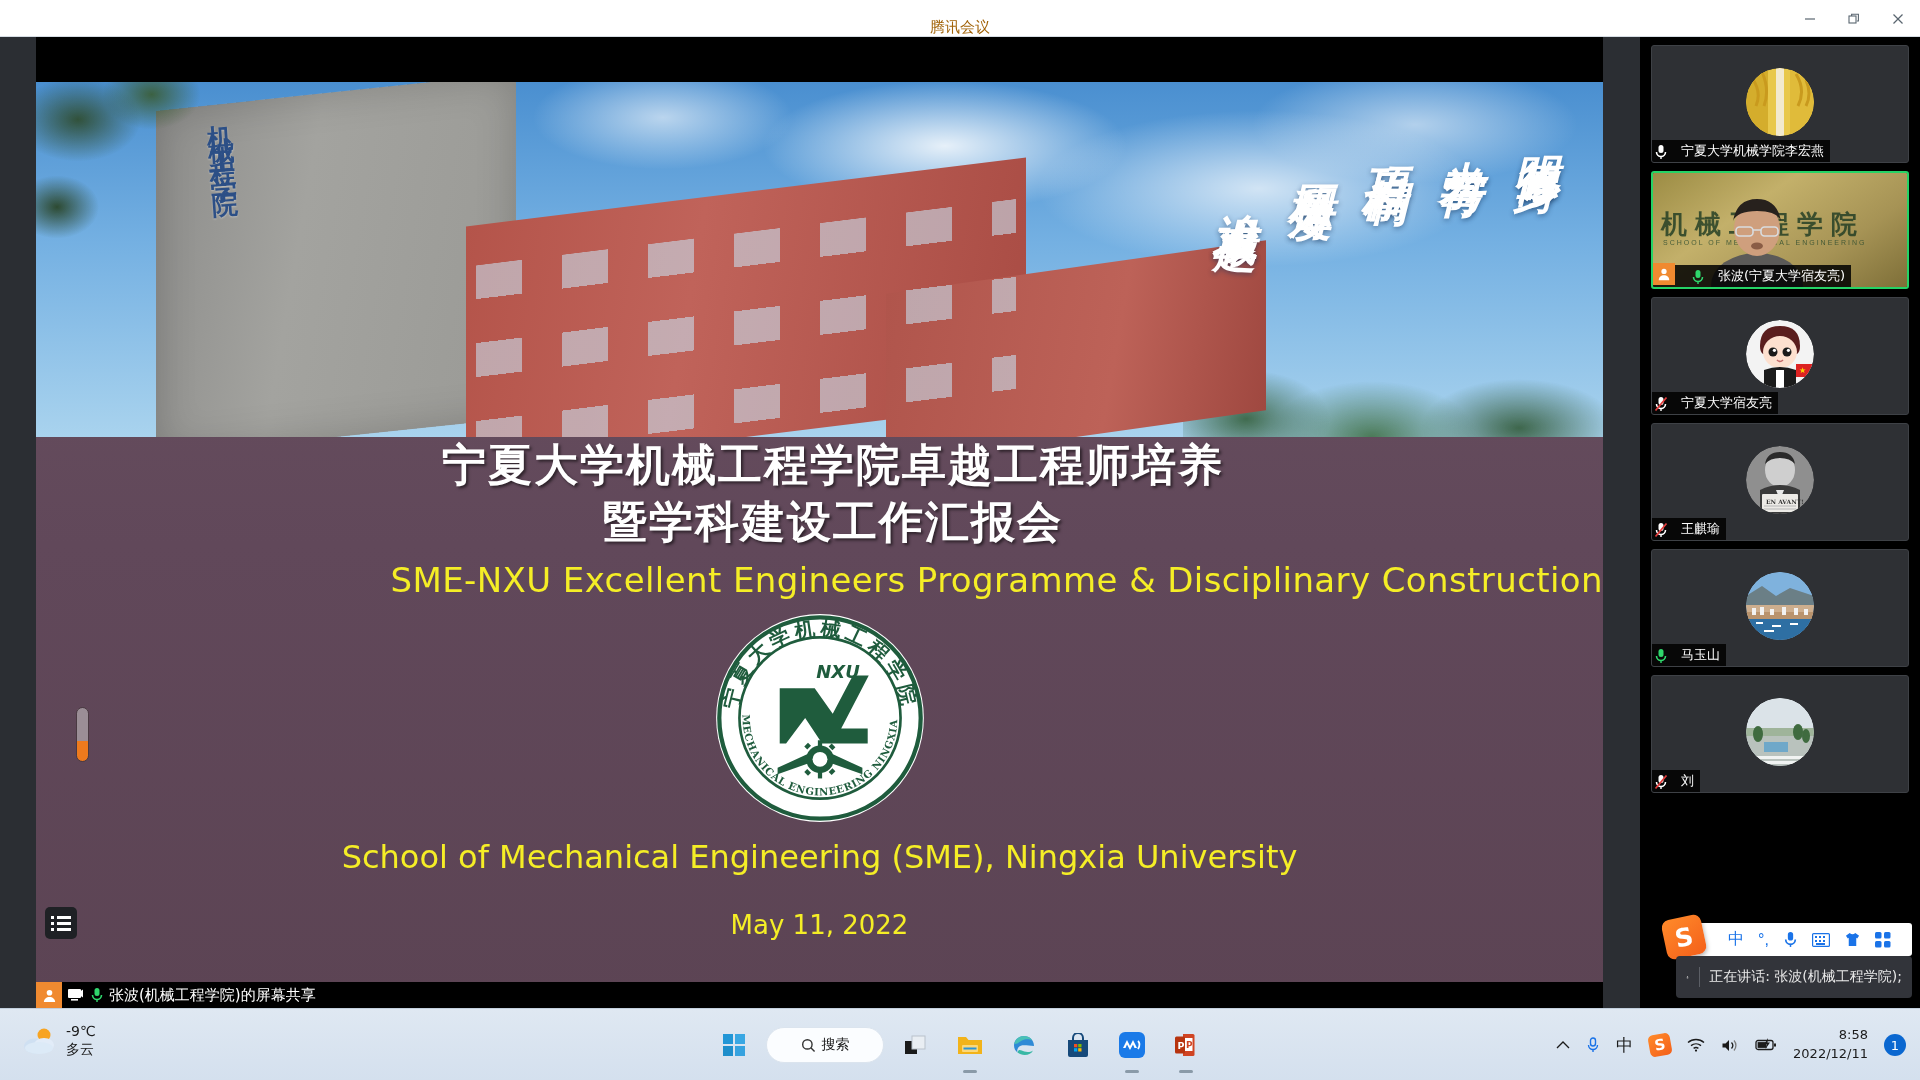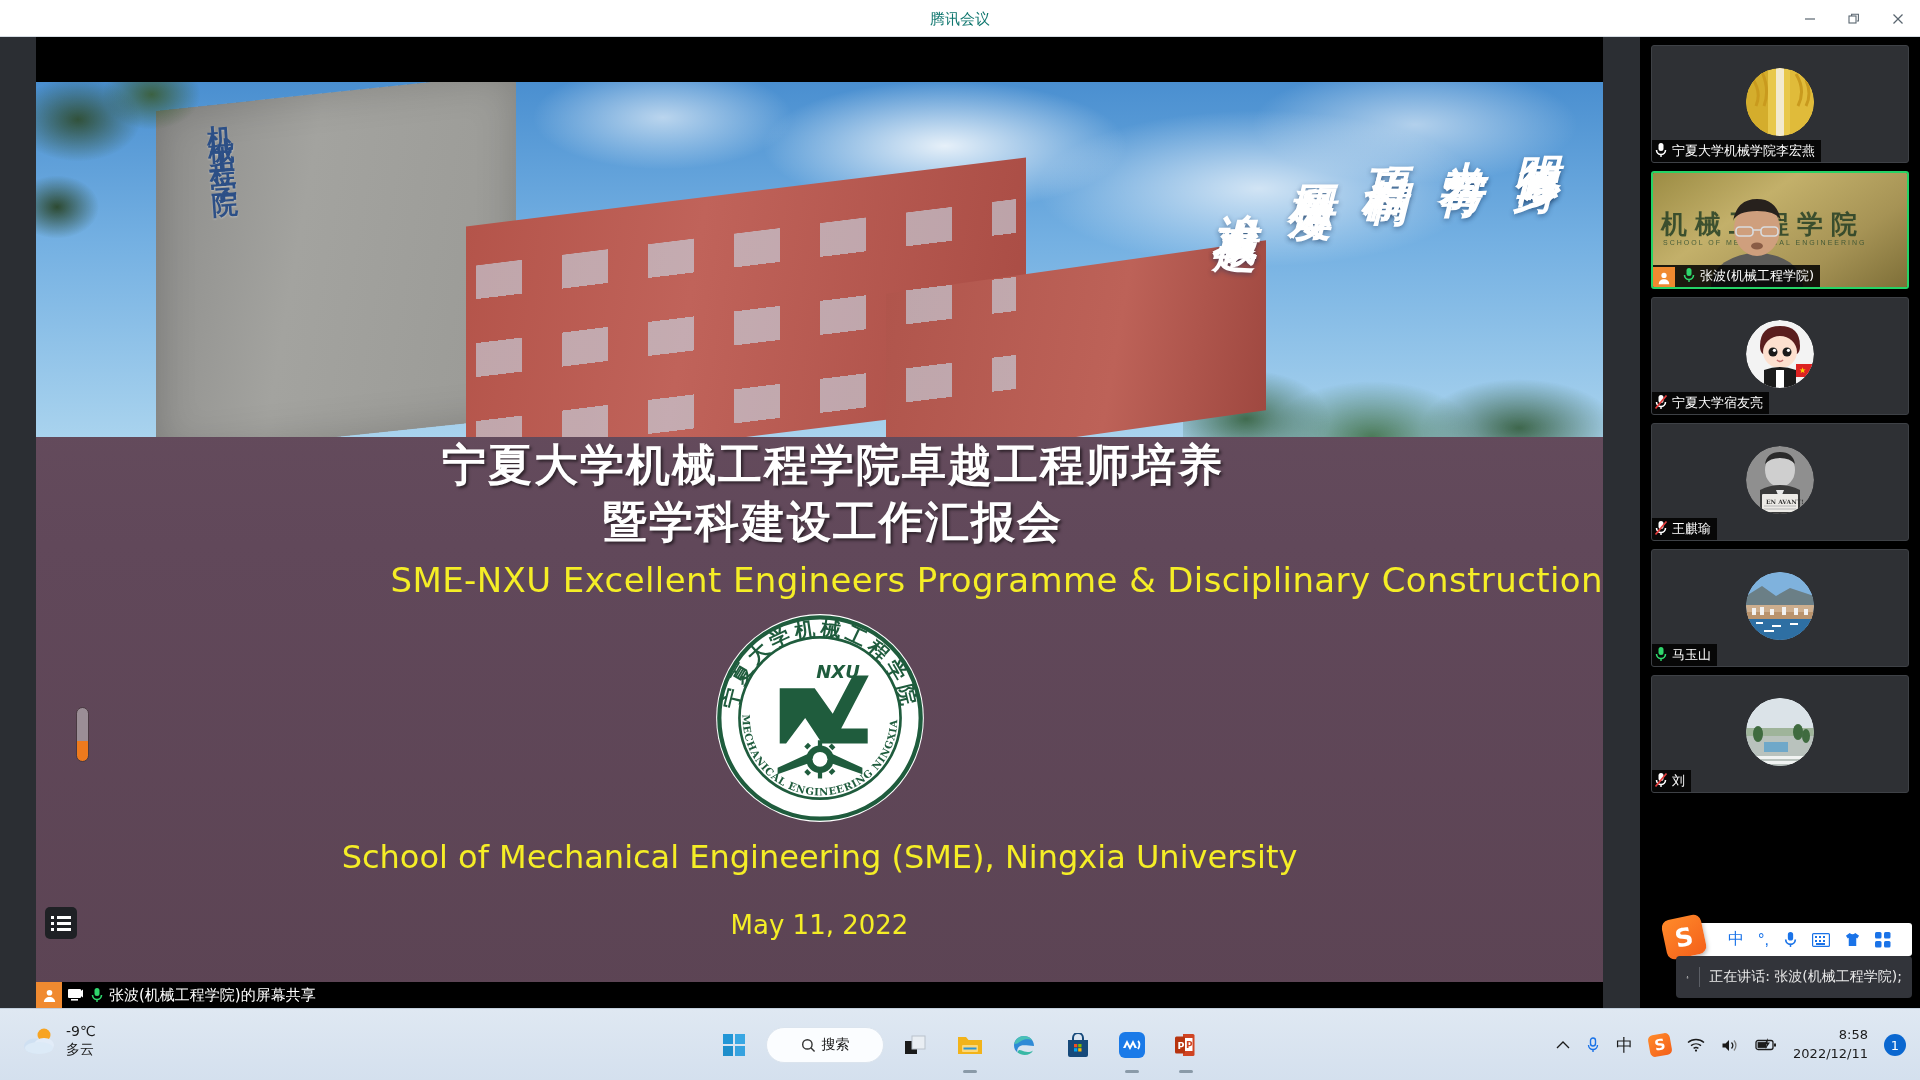--- a/index.html
+++ b/index.html
@@ -17,24 +17,24 @@
 
   
   .titlebar {
     position: absolute; left: 0; top: 0;
     width: 1920px; height: 37px;
     background: #ffffff;
     border-bottom: 1px solid #d6dde4;
     display: flex; align-items: center;
   }
   .titlebar-title {
-    position: absolute; left: 0; right: 0; top: 0;
+    position: absolute; left: 0; right: 0; top: 8px;
     height: 37px; line-height: 37px;
     text-align: center;
-    font-size: 15px; color: #0f766e;
+    font-size: 15px; color: #a16207;
   }
   .winbtns {
     position: absolute; right: 0; top: 0;
     height: 37px; display: flex; align-items: center;
   }
   .winbtn {
     width: 44px; height: 37px;
     display: flex; align-items: center; justify-content: center;
     color: #5a6670;
   }
@@ -223,21 +223,21 @@
   }
   .tile.active { border: 2px solid #25d366; }
   .tile .avatar {
     position:absolute; left: 50%; top: 48%;
     transform: translate(-50%,-50%);
     width: 68px; height: 68px; border-radius: 50%;
     overflow:hidden;
   }
   .tile .namebar {
     position:absolute; left: 0; bottom: 0;
-    display:flex; align-items:flex-start; gap: 4px;
+    display:flex; align-items:flex-end; gap: 13px;
     background: rgba(0,0,0,.85);
     padding: 2px 6px 2px 2px; height: 22px;
   }
   .tile.active .namebar { padding-left: 0; }
   .tile .namebar .nm { color:#fff; font-size: 13px; white-space:nowrap; font-family:"DejaVu Sans", sans-serif;}
   .tile .host-badge {
     width: 22px; height: 22px; background:#f08a30;
     display:flex; align-items:center; justify-content:center;
     margin-right: 3px;
   }
@@ -532,21 +532,21 @@
           <svg width="14" height="14" viewBox="0 0 16 16">
               <circle cx="8" cy="5" r="3" fill="#fff"></circle>
               <path d="M2 15c0-3.3 2.7-5.5 6-5.5s6 2.2 6 5.5z" fill="#fff"></path>
             </svg>
         </div>
         <svg width="14" height="16" viewBox="0 0 14 16">
             <rect x="4.5" y="1" width="5" height="8" rx="2.5" fill="#2fd66c"></rect>
             <path d="M2.5 8a4.5 4.5 0 0 0 9 0" fill="none" stroke="#2fd66c" stroke-width="1.6"></path>
             <rect x="6.3" y="12" width="1.4" height="3" fill="#2fd66c"></rect>
           </svg>
-        <span class="nm">张波(机械工程学院)</span>
+        <span class="nm">张波(宁夏大学宿友亮)</span>
       </div>
     </div>
 
     <div class="tile">
       <div class="avatar">
         <svg width="68" height="68" viewBox="0 0 68 68">
           <defs>
               <clipPath id="c3">
                 <circle cx="34" cy="34" r="34"></circle>
               </clipPath>

